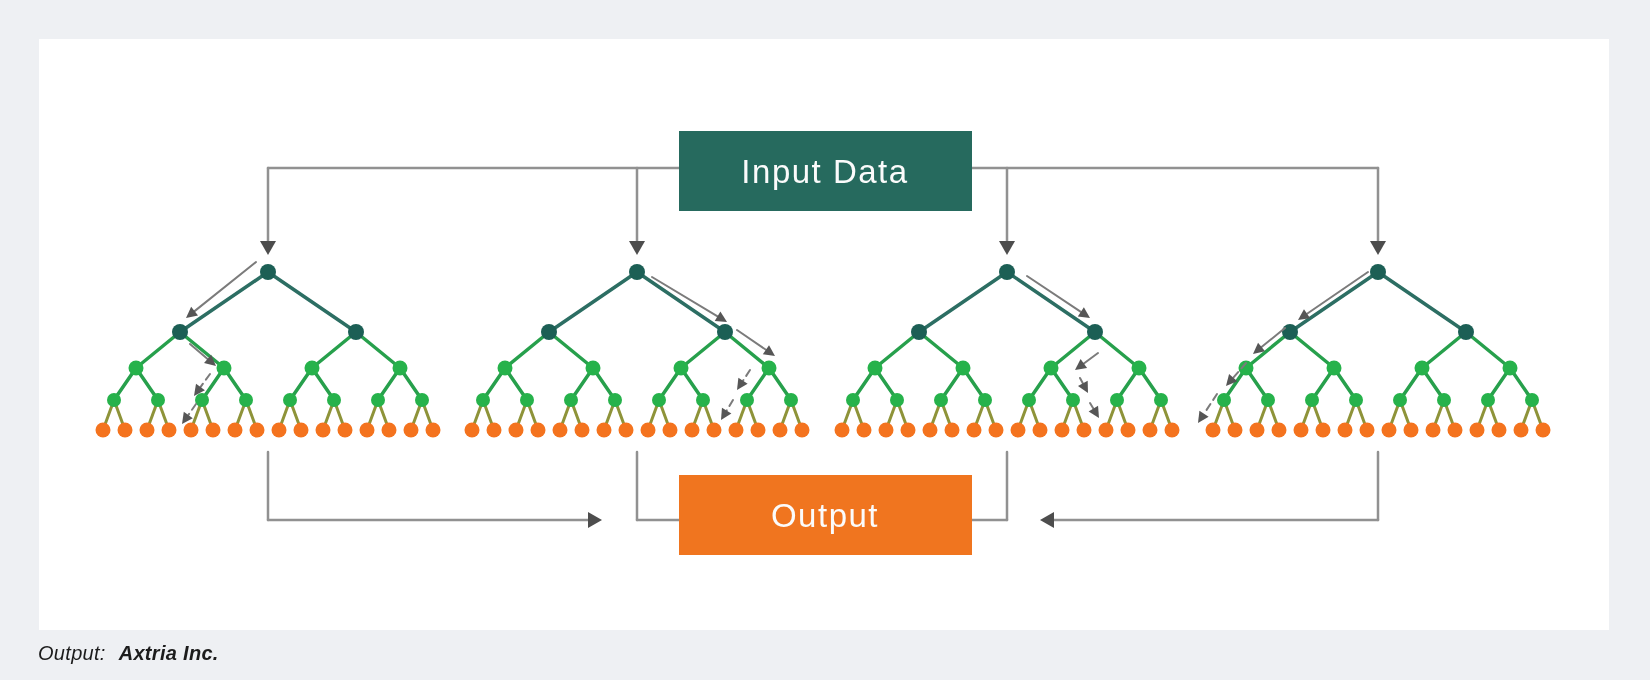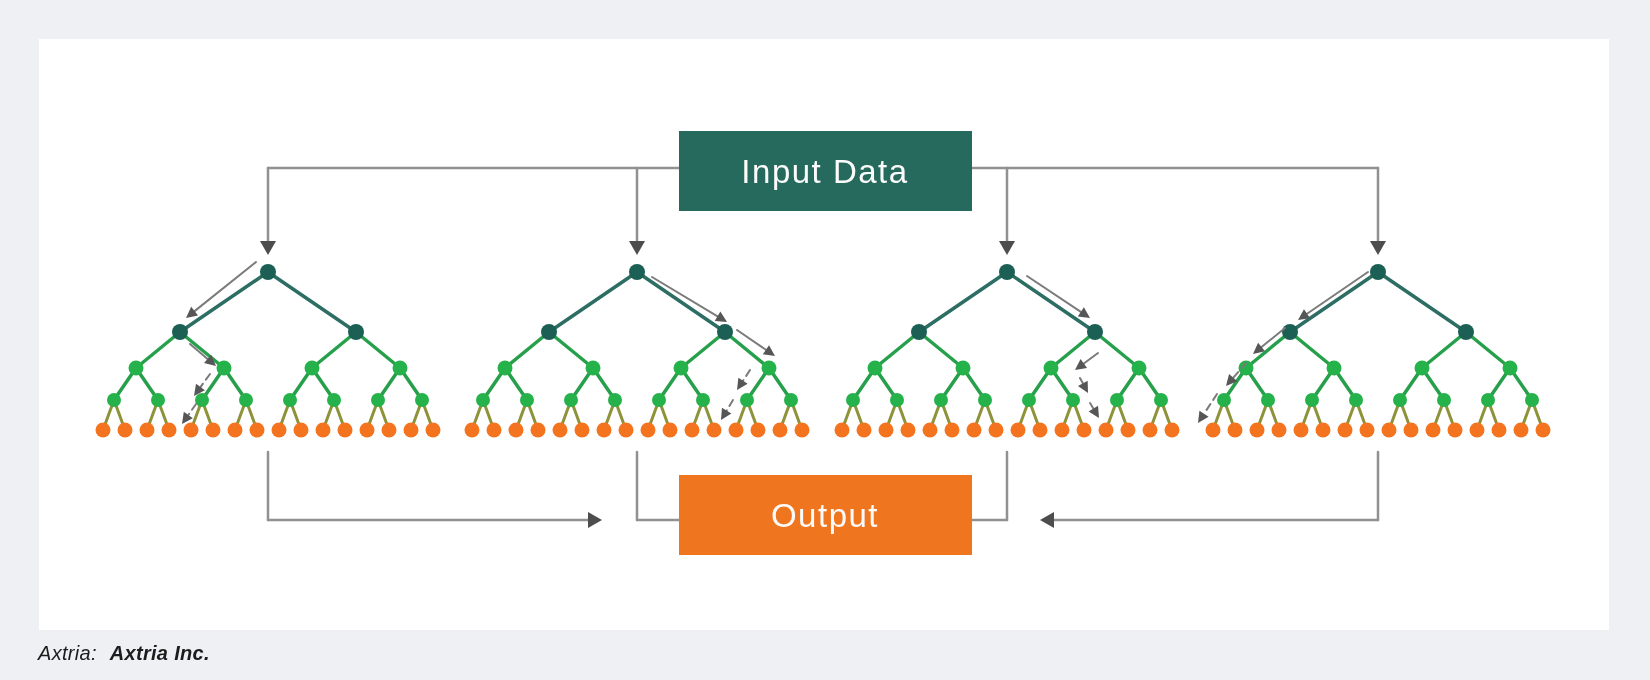--- a/index.html
+++ b/index.html
@@ -343,15 +343,15 @@
       </g>
 
     <rect x="679" y="131" width="293" height="80" fill="#266a5e"></rect>
     <text x="825" y="183" class="box-label">Input Data</text>
 
     <rect x="679" y="475" width="293" height="80" fill="#f0751f"></rect>
     <text x="825" y="527" class="box-label">Output</text>
   </svg>
 
   <div class="footer">
-    <span>Axtria:</span><span class="src-val">Axtria Inc.</span>
+    <span>Output:</span><span class="src-val">Axtria Inc.</span>
   </div>
 </div>
 
 </body></html>

